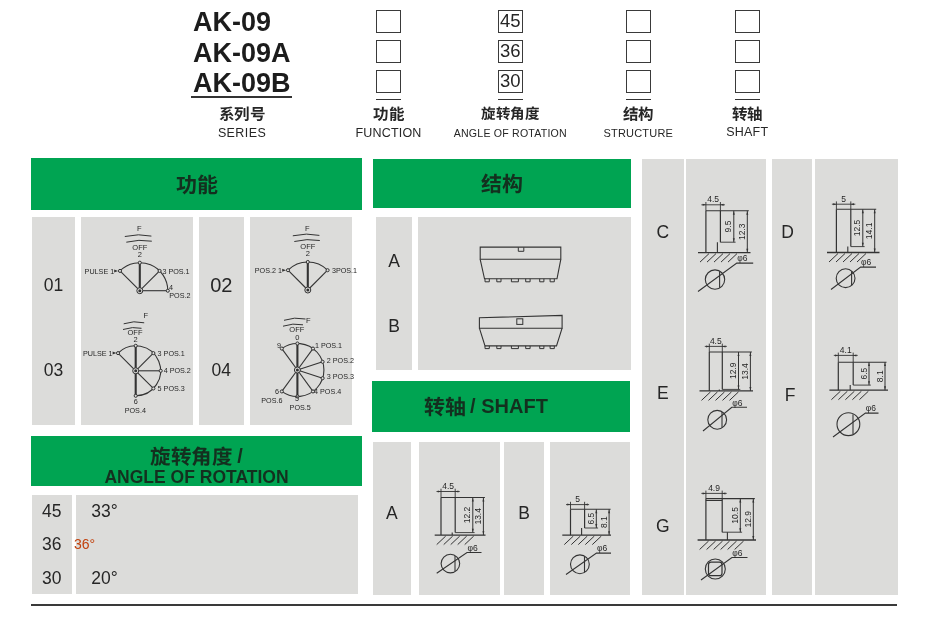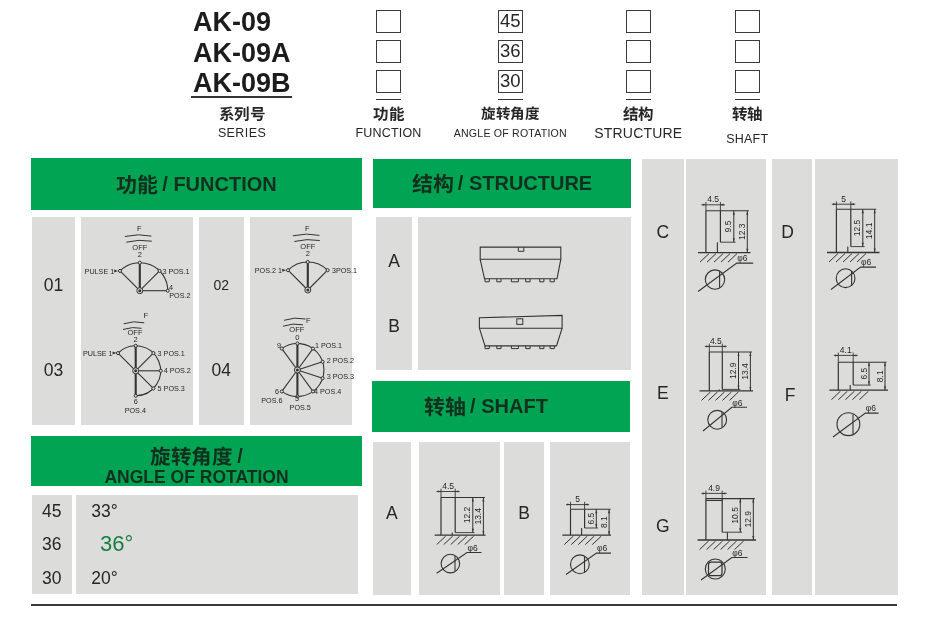--- a/index.html
+++ b/index.html
@@ -28,30 +28,28 @@
     <div style="position:absolute;left:373px;top:159px;width:258px;height:49px;background:#00a452;"></div>
     <div style="position:absolute;left:372px;top:380.5px;width:258px;height:51px;background:#00a452;"></div>
     <div style="position:absolute;left:31px;top:436px;width:331px;height:50px;background:#00a452;"></div>
     <div style="position:absolute;left:31px;top:158px;width:331px;height:52px;display:flex;align-items:center;justify-content:center;">
       <svg viewBox="0 0 1000 1000" style="width:21px;height:21px;flex:none;position:relative;top:0px">
         <path d="M26 674 55 799C165 769 310 729 443 689L428 575L289 612V252H418V138H40V252H170V642C116 655 67 666 26 674ZM573 46 572 243H432V358H567C554 589 503 764 308 874C337 896 375 940 392 971C612 840 671 627 688 358H822C813 672 802 798 778 826C767 840 756 843 738 843C715 843 666 843 614 839C634 872 649 923 651 957C706 959 761 959 795 954C833 948 858 937 883 900C920 853 930 705 942 298C943 282 943 243 943 243H693L695 46Z" fill="#13301f"></path>
       </svg>
       <svg viewBox="0 0 1000 1000" style="width:21px;height:21px;flex:none;position:relative;top:0px">
         <path d="M350 490V543H201V490ZM90 392V968H201V779H350V846C350 858 347 861 334 861C321 862 282 863 246 861C261 889 279 936 285 967C345 967 391 966 425 947C459 930 469 900 469 848V392ZM201 632H350V690H201ZM848 93C800 121 733 152 665 178V34H547V336C547 446 575 480 692 480C716 480 805 480 830 480C922 480 954 444 967 315C934 308 886 290 862 271C858 360 851 375 819 375C798 375 725 375 709 375C671 375 665 370 665 335V275C753 250 847 217 924 180ZM855 543C807 575 738 609 667 637V502H548V818C548 928 578 963 695 963C719 963 811 963 836 963C932 963 964 923 977 782C944 774 896 756 871 737C866 840 860 858 825 858C804 858 729 858 712 858C674 858 667 853 667 817V737C758 709 857 673 934 631ZM87 344C113 334 153 327 394 306C401 324 407 341 411 356L520 313C503 250 453 160 406 92L304 130C321 156 338 186 353 216L206 226C245 177 285 118 314 61L186 28C158 101 111 173 95 192C79 213 63 228 47 232C61 263 81 319 87 344Z" fill="#13301f"></path>
       </svg>
-      <span style="font-size:20px;font-weight:700;color:#13301f;margin-left:4px"> / FUNCTION</span>
     </div>
     <div style="position:absolute;left:373px;top:159px;width:258px;height:49px;display:flex;align-items:center;justify-content:center;">
       <svg viewBox="0 0 1000 1000" style="width:21px;height:21px;flex:none;position:relative;top:0px">
         <path d="M26 807 45 930C152 907 292 880 423 851L413 739C273 765 125 792 26 807ZM57 461C74 454 99 447 189 437C155 482 126 517 110 532C76 568 54 589 26 595C40 628 60 686 66 710C95 695 140 683 412 635C408 609 405 563 406 531L233 557C304 478 373 386 429 294L323 225C305 260 284 296 263 330L178 336C234 261 288 169 328 80L204 29C167 141 100 258 78 288C56 318 38 338 16 344C31 377 51 436 57 461ZM622 30V153H411V268H622V378H438V492H932V378H747V268H956V153H747V30ZM462 566V969H579V926H791V965H914V566ZM579 818V674H791V818Z" fill="#13301f"></path>
       </svg>
       <svg viewBox="0 0 1000 1000" style="width:21px;height:21px;flex:none;position:relative;top:0px">
         <path d="M171 30V217H40V328H164C135 449 81 590 20 668C40 700 66 755 77 789C112 737 144 663 171 582V969H288V512C309 555 329 599 341 629L413 545C396 516 314 394 288 361V328H377C365 345 353 361 340 376C367 394 415 431 436 452C469 410 500 358 529 300H827C817 660 803 804 777 836C765 850 755 854 737 854C714 854 669 854 618 849C639 883 654 935 655 968C708 970 760 970 794 964C831 958 857 946 883 909C921 858 934 698 947 246C947 230 948 189 948 189H577C593 146 607 101 619 57L503 30C478 135 435 239 383 319V217H288V30ZM608 527 643 613 535 631C577 556 617 466 645 380L531 347C506 457 454 576 437 606C420 638 404 658 386 664C398 692 417 745 422 766C445 754 480 742 675 703C682 726 688 747 692 765L787 727C770 667 730 569 697 496Z" fill="#13301f"></path>
       </svg>
-      <span style="font-size:20px;font-weight:700;color:#13301f;margin-left:4px"> / STRUCTURE</span>
     </div>
     <div style="position:absolute;left:372px;top:380.5px;width:228px;height:51px;display:flex;align-items:center;justify-content:center;">
       <svg viewBox="0 0 1000 1000" style="width:21px;height:21px;flex:none;position:relative;top:0px">
         <path d="M73 570C81 561 119 555 150 555H225V669L28 695L51 810L225 781V968H339V761L453 740L448 637L339 653V555H414V447H339V307H225V447H165C193 387 220 317 243 245H423V136H276C284 108 291 79 297 51L181 30C176 65 170 101 162 136H36V245H136C117 314 99 369 90 390C72 434 58 463 37 469C50 497 68 549 73 570ZM427 323V434H548C528 505 507 571 489 624H756C729 660 700 699 670 737C639 718 607 701 577 685L500 762C609 823 738 916 802 975L880 881C851 856 810 826 765 796C829 714 896 624 948 549L863 507L845 513H649L671 434H967V323H701L721 246H932V137H748L770 46L651 32L627 137H462V246H600L579 323Z" fill="#13301f"></path>
       </svg>
       <svg viewBox="0 0 1000 1000" style="width:21px;height:21px;flex:none;position:relative;top:0px">
         <path d="M560 625H641V804H560ZM560 519V356H641V519ZM830 625V804H750V625ZM830 519H750V356H830ZM636 31V249H453V970H560V911H830V963H942V249H755V31ZM74 570C83 561 120 555 152 555H234V667C156 678 85 688 29 695L53 810L234 778V964H339V759L426 742L421 639L339 651V555H419V447H339V303H234V447H173C198 387 223 318 245 246H418V135H275C282 107 288 79 293 51L178 30C173 65 167 100 160 135H42V246H134C116 314 99 368 90 389C73 434 59 462 38 468C51 496 68 549 74 570Z" fill="#13301f"></path>
       </svg>
       <span style="font-size:20px;font-weight:700;color:#13301f;margin-left:4px"> / SHAFT</span>
     </div>
@@ -68,36 +66,36 @@
       <svg viewBox="0 0 1000 1000" style="width:20.5px;height:20.5px;flex:none;position:relative;top:0px">
         <path d="M386 251V317H251V412H386V569H800V412H945V317H800V251H683V317H499V251ZM683 412V478H499V412ZM714 702C678 735 633 762 582 784C529 761 485 734 450 702ZM258 609V702H367L325 718C360 760 400 797 447 828C373 845 293 857 209 863C227 889 249 934 258 963C372 950 481 929 576 895C670 933 779 957 902 969C917 938 947 890 972 865C880 859 795 847 718 828C793 782 854 721 896 642L821 604L800 609ZM463 50C472 70 480 94 487 117H111V384C111 537 105 762 24 916C55 925 110 950 134 968C218 804 230 552 230 384V228H955V117H623C613 86 599 51 585 23Z" fill="#13301f"></path>
       </svg>
       <span style="font-size:20px;font-weight:700;color:#13301f;margin-left:5px">/</span>
     </div>
     <div style="position:absolute;left:31px;top:466px;width:331px;height:22px;display:flex;align-items:center;justify-content:center;">
       <span style="font-size:17.5px;font-weight:700;color:#13301f">ANGLE OF ROTATION</span>
     </div>
     <div style="position:absolute;left:53.5px;top:284.6px;transform:translate(-50%,-50%);font-size:17.5px;font-weight:400;color:#262626;white-space:nowrap;text-align:center;">01</div>
     <div style="position:absolute;left:53.5px;top:369.5px;transform:translate(-50%,-50%);font-size:17.5px;font-weight:400;color:#262626;white-space:nowrap;">03</div>
-    <div style="position:absolute;left:221.3px;top:284.6px;transform:translate(-50%,-50%);font-size:14px;font-weight:400;color:#262626;white-space:nowrap;">02</div>
+    <div style="position:absolute;left:221.3px;top:284.6px;transform:translate(-50%,-50%);font-size:20px;font-weight:400;color:#262626;white-space:nowrap;">02</div>
     <div style="position:absolute;left:221.3px;top:369.5px;transform:translate(-50%,-50%);font-size:17.5px;font-weight:400;color:#262626;white-space:nowrap;">04</div>
     <div style="position:absolute;left:394.2px;top:261px;transform:translate(-50%,-50%);font-size:17.5px;font-weight:400;color:#262626;white-space:nowrap;">A</div>
     <div style="position:absolute;left:394.2px;top:326px;transform:translate(-50%,-50%);font-size:17.5px;font-weight:400;color:#262626;white-space:nowrap;">B</div>
     <div style="position:absolute;left:391.8px;top:512.5px;transform:translate(-50%,-50%);font-size:17.5px;font-weight:400;color:#262626;white-space:nowrap;">A</div>
     <div style="position:absolute;left:524.0px;top:513px;transform:translate(-50%,-50%);font-size:17.5px;font-weight:400;color:#262626;white-space:nowrap;">B</div>
     <div style="position:absolute;left:662.9px;top:232px;transform:translate(-50%,-50%);font-size:17.5px;font-weight:400;color:#262626;white-space:nowrap;">C</div>
     <div style="position:absolute;left:662.9px;top:393px;transform:translate(-50%,-50%);font-size:17.5px;font-weight:400;color:#262626;white-space:nowrap;">E</div>
     <div style="position:absolute;left:662.9px;top:526px;transform:translate(-50%,-50%);font-size:17.5px;font-weight:400;color:#262626;white-space:nowrap;">G</div>
     <div style="position:absolute;left:787.7px;top:232px;transform:translate(-50%,-50%);font-size:17.5px;font-weight:400;color:#262626;white-space:nowrap;">D</div>
     <div style="position:absolute;left:790.0px;top:395px;transform:translate(-50%,-50%);font-size:17.5px;font-weight:400;color:#262626;white-space:nowrap;">F</div>
     <div style="position:absolute;left:51.7px;top:510.5px;transform:translate(-50%,-50%);font-size:17.5px;font-weight:400;color:#262626;white-space:nowrap;">45</div>
     <div style="position:absolute;left:51.7px;top:544.3px;transform:translate(-50%,-50%);font-size:17.5px;font-weight:400;color:#262626;white-space:nowrap;">36</div>
     <div style="position:absolute;left:51.7px;top:577.7px;transform:translate(-50%,-50%);font-size:17.5px;font-weight:400;color:#262626;white-space:nowrap;">30</div>
     <div style="position:absolute;left:91.3px;top:510.5px;transform:translate(0,-50%);font-size:17.5px;font-weight:400;color:#262626;white-space:nowrap;">33°</div>
-    <div style="position:absolute;left:100px;top:544.3px;transform:translate(0,-50%);font-size:22px;font-weight:400;color:#15803d;white-space:nowrap;">36°</div>
+    <div style="position:absolute;left:74px;top:544.3px;transform:translate(0,-50%);font-size:14px;font-weight:400;color:#c2410c;white-space:nowrap;">36°</div>
     <div style="position:absolute;left:91.3px;top:577.7px;transform:translate(0,-50%);font-size:17.5px;font-weight:400;color:#262626;white-space:nowrap;">20°</div>
     <div style="position:absolute;left:193px;top:7px;font-size:27px;font-weight:700;color:#1c1c1c;line-height:30.5px">AK-09<br>AK-09A<br>AK-09B</div>
     <div style="position:absolute;left:191px;top:96.3px;width:101px;height:1.4px;background:#333;"></div>
     <div style="position:absolute;left:191px;top:105px;width:102px;height:17px;display:flex;align-items:center;justify-content:center;">
       <svg viewBox="0 0 1000 1000" style="width:15.5px;height:15.5px;flex:none;position:relative;top:0px">
         <path d="M242 664C195 727 114 796 38 837C68 855 119 894 143 917C216 867 305 784 364 707ZM619 722C697 780 795 863 839 917L946 846C895 790 794 711 717 659ZM642 439C660 457 680 478 699 499L398 519C527 453 656 374 775 281L688 203C644 241 595 278 546 312L347 322C406 280 464 232 515 182C645 169 768 151 872 126L786 27C617 68 338 93 92 102C104 129 118 177 121 207C194 205 271 201 348 196C296 244 244 282 223 295C193 316 170 330 147 333C159 363 175 414 180 436C203 427 236 422 393 411C328 450 273 479 243 492C180 524 141 541 102 547C114 577 131 632 136 653C169 640 214 633 444 614V836C444 847 439 850 422 851C405 851 344 851 292 849C310 880 330 931 336 966C410 966 466 965 510 947C554 928 566 897 566 839V605L773 588C798 621 820 652 835 678L929 620C889 556 807 462 732 392Z" fill="#262626"></path>
       </svg>
       <svg viewBox="0 0 1000 1000" style="width:15.5px;height:15.5px;flex:none;position:relative;top:0px">
         <path d="M617 137V713H735V137ZM824 40V830C824 846 818 851 801 851C784 852 729 852 679 850C695 882 712 933 717 965C799 966 855 962 893 944C931 925 944 894 944 829V40ZM173 597C210 628 258 670 291 703C230 782 152 841 60 876C85 900 116 947 132 978C362 871 506 669 554 317L479 295L458 298H275C285 263 295 227 303 191H572V76H48V191H182C151 327 101 452 29 532C55 551 102 593 120 615C166 560 205 489 237 408H422C406 478 384 541 356 598C323 569 276 532 242 506Z" fill="#262626"></path>
       </svg>
@@ -149,34 +147,34 @@
     <div style="position:absolute;left:625.8px;top:69.5px;width:25px;height:23.8px;border:1.4px solid #3a3a3a;box-sizing:border-box;background:#fff"></div>
     <div style="position:absolute;left:625.8px;top:99.2px;width:25px;height:1.3px;background:#333;"></div>
     <div style="position:absolute;left:585.8px;top:105px;width:105px;height:17px;display:flex;align-items:center;justify-content:center;">
       <svg viewBox="0 0 1000 1000" style="width:15.5px;height:15.5px;flex:none;position:relative;top:0px">
         <path d="M26 807 45 930C152 907 292 880 423 851L413 739C273 765 125 792 26 807ZM57 461C74 454 99 447 189 437C155 482 126 517 110 532C76 568 54 589 26 595C40 628 60 686 66 710C95 695 140 683 412 635C408 609 405 563 406 531L233 557C304 478 373 386 429 294L323 225C305 260 284 296 263 330L178 336C234 261 288 169 328 80L204 29C167 141 100 258 78 288C56 318 38 338 16 344C31 377 51 436 57 461ZM622 30V153H411V268H622V378H438V492H932V378H747V268H956V153H747V30ZM462 566V969H579V926H791V965H914V566ZM579 818V674H791V818Z" fill="#262626"></path>
       </svg>
       <svg viewBox="0 0 1000 1000" style="width:15.5px;height:15.5px;flex:none;position:relative;top:0px">
         <path d="M171 30V217H40V328H164C135 449 81 590 20 668C40 700 66 755 77 789C112 737 144 663 171 582V969H288V512C309 555 329 599 341 629L413 545C396 516 314 394 288 361V328H377C365 345 353 361 340 376C367 394 415 431 436 452C469 410 500 358 529 300H827C817 660 803 804 777 836C765 850 755 854 737 854C714 854 669 854 618 849C639 883 654 935 655 968C708 970 760 970 794 964C831 958 857 946 883 909C921 858 934 698 947 246C947 230 948 189 948 189H577C593 146 607 101 619 57L503 30C478 135 435 239 383 319V217H288V30ZM608 527 643 613 535 631C577 556 617 466 645 380L531 347C506 457 454 576 437 606C420 638 404 658 386 664C398 692 417 745 422 766C445 754 480 742 675 703C682 726 688 747 692 765L787 727C770 667 730 569 697 496Z" fill="#262626"></path>
       </svg>
     </div>
-    <div style="position:absolute;left:638.3px;top:132.8px;transform:translate(-50%,-50%);font-size:14px;font-weight:400;color:#262626;white-space:nowrap;letter-spacing:0.2px;">STRUCTURE</div>
+    <div style="position:absolute;left:638.3px;top:132.8px;transform:translate(-50%,-50%);font-size:11px;font-weight:400;color:#262626;white-space:nowrap;letter-spacing:0.2px;">STRUCTURE</div>
     <div style="position:absolute;left:734.8px;top:9.5px;width:25px;height:23.8px;border:1.4px solid #3a3a3a;box-sizing:border-box;background:#fff"></div>
     <div style="position:absolute;left:734.8px;top:39.5px;width:25px;height:23.8px;border:1.4px solid #3a3a3a;box-sizing:border-box;background:#fff"></div>
     <div style="position:absolute;left:734.8px;top:69.5px;width:25px;height:23.8px;border:1.4px solid #3a3a3a;box-sizing:border-box;background:#fff"></div>
     <div style="position:absolute;left:734.8px;top:99.2px;width:25px;height:1.3px;background:#333;"></div>
     <div style="position:absolute;left:694.8px;top:105px;width:105px;height:17px;display:flex;align-items:center;justify-content:center;">
       <svg viewBox="0 0 1000 1000" style="width:15.5px;height:15.5px;flex:none;position:relative;top:0px">
         <path d="M73 570C81 561 119 555 150 555H225V669L28 695L51 810L225 781V968H339V761L453 740L448 637L339 653V555H414V447H339V307H225V447H165C193 387 220 317 243 245H423V136H276C284 108 291 79 297 51L181 30C176 65 170 101 162 136H36V245H136C117 314 99 369 90 390C72 434 58 463 37 469C50 497 68 549 73 570ZM427 323V434H548C528 505 507 571 489 624H756C729 660 700 699 670 737C639 718 607 701 577 685L500 762C609 823 738 916 802 975L880 881C851 856 810 826 765 796C829 714 896 624 948 549L863 507L845 513H649L671 434H967V323H701L721 246H932V137H748L770 46L651 32L627 137H462V246H600L579 323Z" fill="#262626"></path>
       </svg>
       <svg viewBox="0 0 1000 1000" style="width:15.5px;height:15.5px;flex:none;position:relative;top:0px">
         <path d="M560 625H641V804H560ZM560 519V356H641V519ZM830 625V804H750V625ZM830 519H750V356H830ZM636 31V249H453V970H560V911H830V963H942V249H755V31ZM74 570C83 561 120 555 152 555H234V667C156 678 85 688 29 695L53 810L234 778V964H339V759L426 742L421 639L339 651V555H419V447H339V303H234V447H173C198 387 223 318 245 246H418V135H275C282 107 288 79 293 51L178 30C173 65 167 100 160 135H42V246H134C116 314 99 368 90 389C73 434 59 462 38 468C51 496 68 549 74 570Z" fill="#262626"></path>
       </svg>
     </div>
-    <div style="position:absolute;left:747.3px;top:139px;transform:translate(-50%,-50%);font-size:12.5px;font-weight:400;color:#262626;white-space:nowrap;letter-spacing:0.2px;">SHAFT</div>
+    <div style="position:absolute;left:747.3px;top:132px;transform:translate(-50%,-50%);font-size:12.5px;font-weight:400;color:#262626;white-space:nowrap;letter-spacing:0.2px;">SHAFT</div>
     <div style="position:absolute;left:31px;top:604px;width:866px;height:1.8px;background:#3a3a3a;"></div>
 <svg width="931" height="619" viewBox="0 0 931 619" style="position:absolute;left:0;top:0">
 <path d="M120.0,270.9 A28,28 0 0 1 167.8,290.7" stroke="#333333" stroke-width="1.1" fill="none"></path>
       <line x1="139.8" y1="290.7" x2="120.00101012677669" y2="270.90101012677667" stroke="#333333" stroke-width="1.1"></line>
       <line x1="139.8" y1="290.7" x2="139.8" y2="262.7" stroke="#333333" stroke-width="2.1"></line>
       <line x1="139.8" y1="290.7" x2="159.59898987322333" y2="270.90101012677667" stroke="#333333" stroke-width="1.1"></line>
       <line x1="139.8" y1="290.7" x2="167.8" y2="290.7" stroke="#333333" stroke-width="1.1"></line>
       <circle cx="120.00101012677669" cy="270.90101012677667" r="1.55" stroke="#333333" stroke-width="1.0" fill="#dcdcda"></circle>
       <circle cx="139.8" cy="262.7" r="1.55" stroke="#333333" stroke-width="1.0" fill="#dcdcda"></circle>
       <circle cx="159.59898987322333" cy="270.90101012677667" r="1.55" stroke="#333333" stroke-width="1.0" fill="#dcdcda"></circle>

